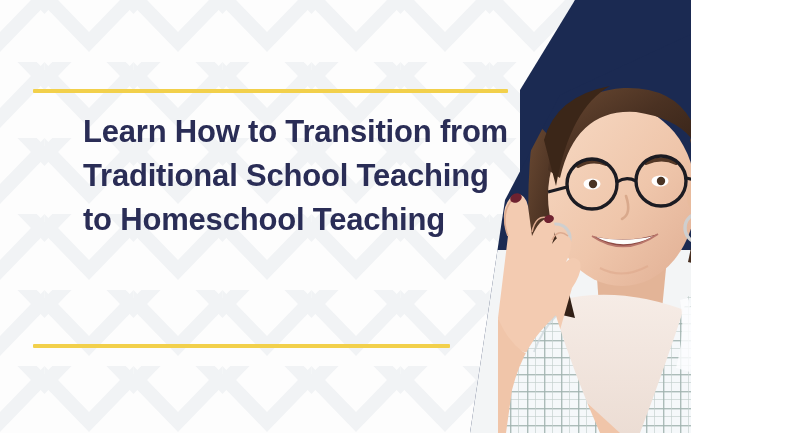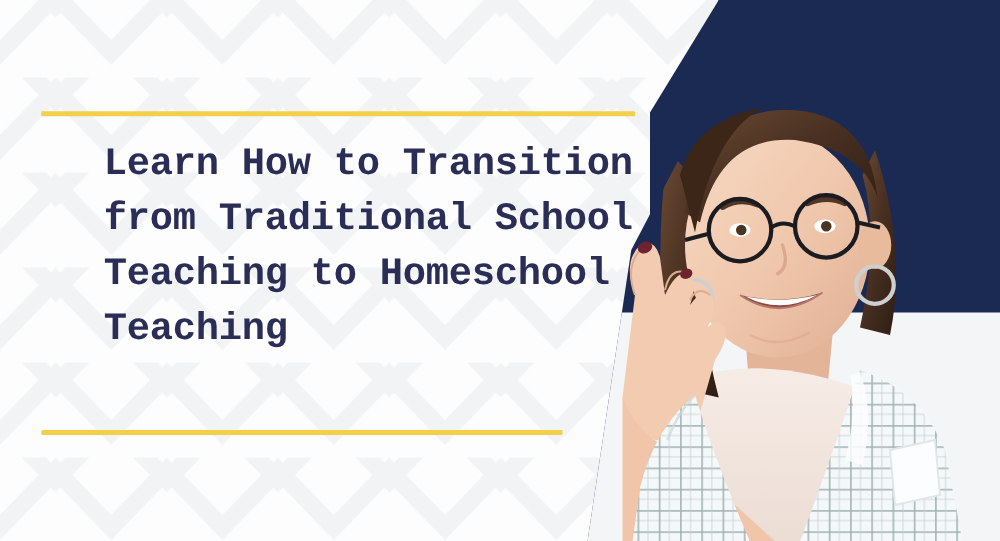--- a/index.html
+++ b/index.html
@@ -2,25 +2,25 @@
 <html><head>
 <meta charset="utf-8">
 <style>
   html, body {
     margin: 0;
     padding: 0;
     background: #ffffff;
   }
   #banner {
     position: relative;
-    width: 800px;
+    width: 691px;
     height: 433px;
     overflow: hidden;
     background: #fdfdfd;
-    font-family: Liberation Mono, monospace;
+    font-family: Liberation Sans, sans-serif;
   }
 
   
   #pattern-layer {
     position: absolute;
     left: 0;
     top: 0;
     width: 800px;
     height: 433px;
     z-index: 1;

